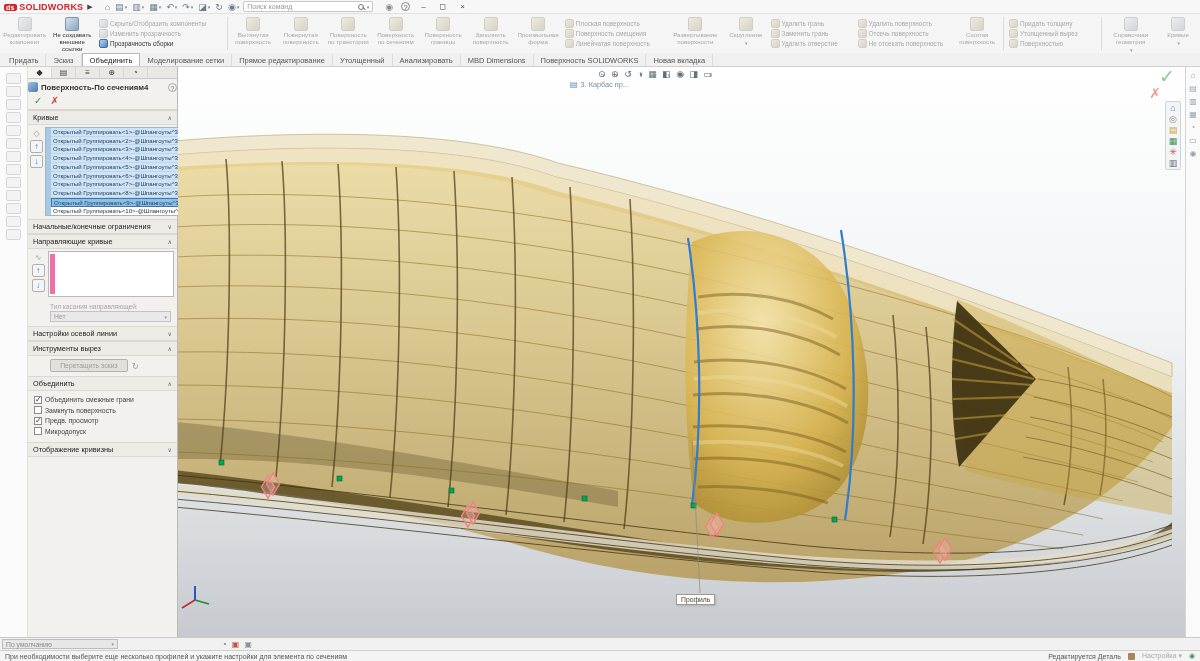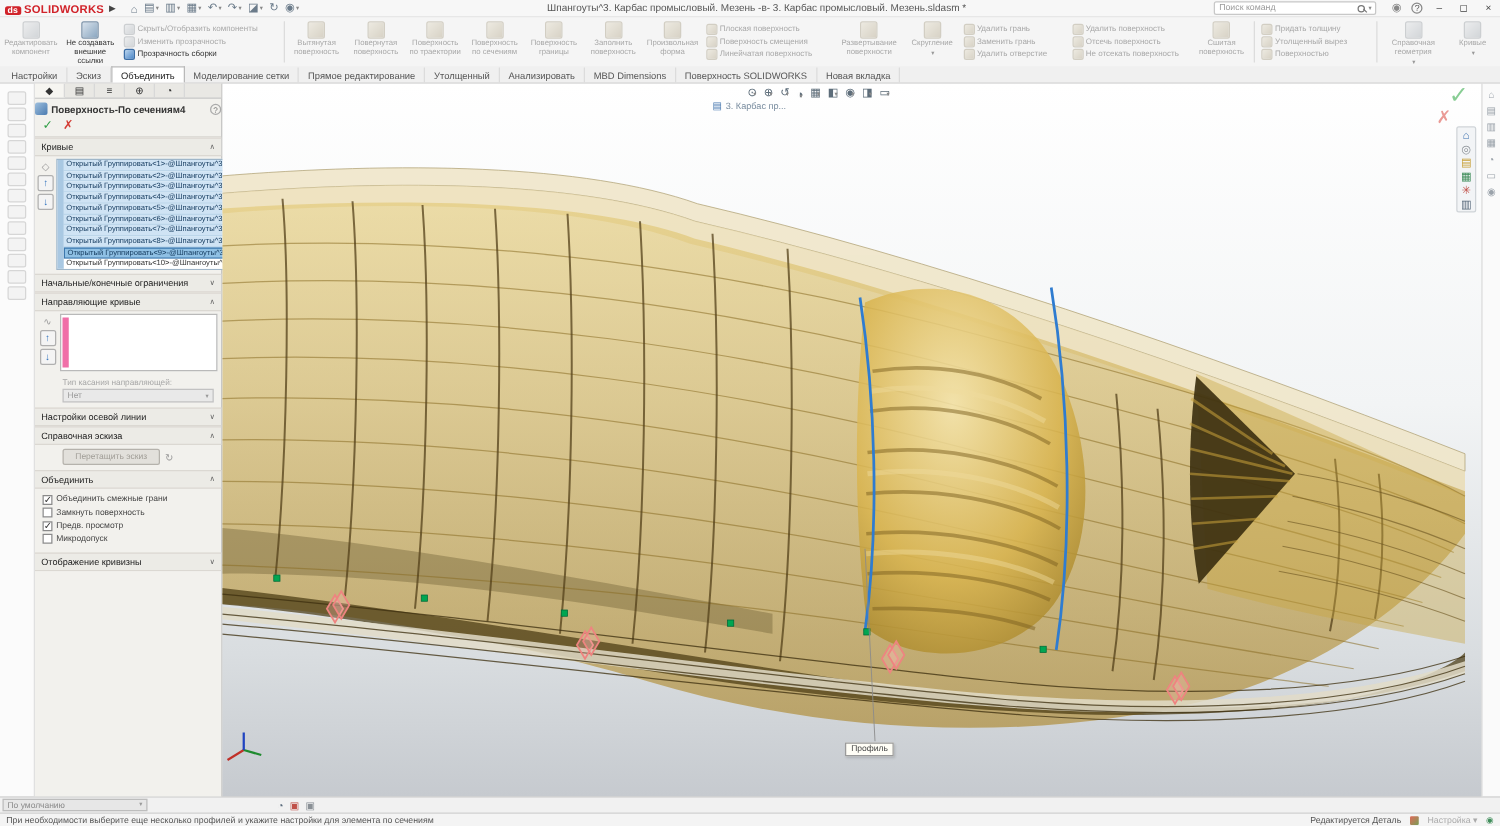--- a/index.html
+++ b/index.html
@@ -174,21 +174,20 @@
           <span class="dd">▾</span>
         </span>
         <span class="qat nodrop">
           <span class="g">↻</span>
         </span>
         <span class="qat">
           <span class="g">◉</span>
           <span class="dd">▾</span>
         </span>
       </span>
-    <span class="wtitle">Шпангоуты^3. Карбас промысловый. Мезень -в- 3. Карбас промысловый. Мезень.sldasm *</span>
     <span class="searchbox">
       <span class="ph">Поиск команд</span>
       <span class="mag"></span>
       <span class="dd" style="font-size:5px;color:#888">▾</span>
     </span>
     <span class="titleicons">
       <span style="color:#888">◉</span>
       <span style="border:1px solid #888;border-radius:50%;width:9px;height:9px;font-size:7px;text-align:center;line-height:9px;display:inline-block">?</span>
       <span class="wbtn">–</span>
       <span class="wbtn">◻</span>
@@ -326,21 +325,21 @@
       </div>
     <div class="rbtn dis" style="width:40px">
         <span class="ric ric-ctx"></span>
         <span class="rlbl">Кривые</span>
         <span class="dda">▾</span>
       </div>
   </div>
 
   <div class="tabbar">
 
-  <div class="tab">Настройки</div>
+  <div class="tab">Придать</div>
       <div class="tab">Эскиз</div>
       <div class="tab active">Объединить</div>
       <div class="tab">Моделирование сетки</div>
       <div class="tab">Прямое редактирование</div>
       <div class="tab">Утолщенный</div>
       <div class="tab">Анализировать</div>
       <div class="tab">MBD Dimensions</div>
       <div class="tab">Поверхность SOLIDWORKS</div>
       <div class="tab">Новая вкладка</div>
     </div>
@@ -423,21 +422,21 @@
       <div class="graylbl">Тип касания направляющей:</div>
       <div class="combo">
         <span>Нет</span>
           <span class="chv">▾</span>
       </div>
       <div class="sect">
         <span>Настройки осевой линии</span>
           <span class="chv">∨</span>
       </div>
       <div class="sect">
-        <span>Справочная эскиза</span>
+        <span>Инструменты вырез</span>
           <span class="chv">∧</span>
       </div>
       <div class="dragrow">
         <span class="dragbtn">Перетащить эскиз</span>
         <span class="pmglyph">↻</span>
       </div>
       <div class="sect">
         <span>Объединить</span>
           <span class="chv">∧</span>
       </div>

